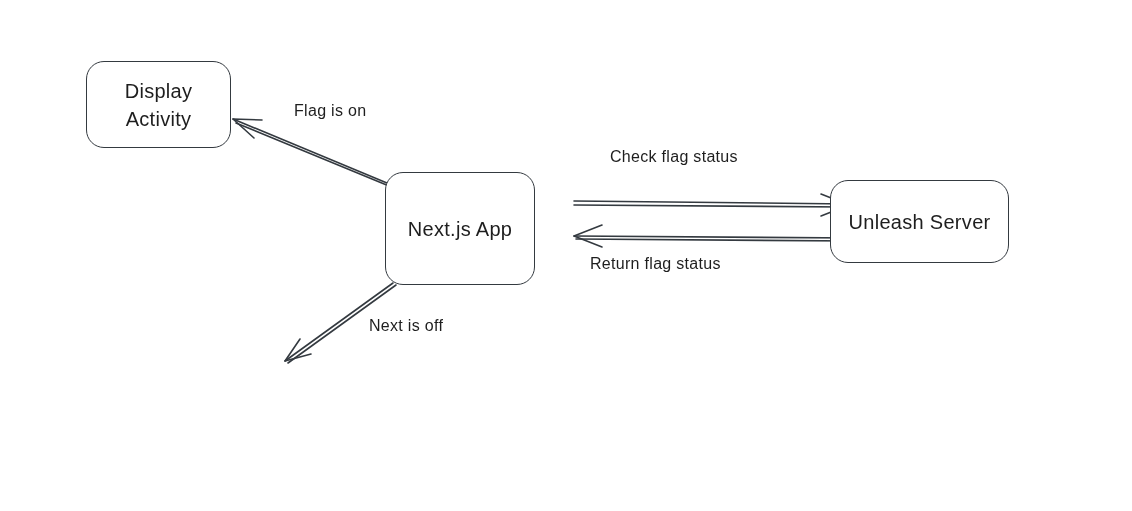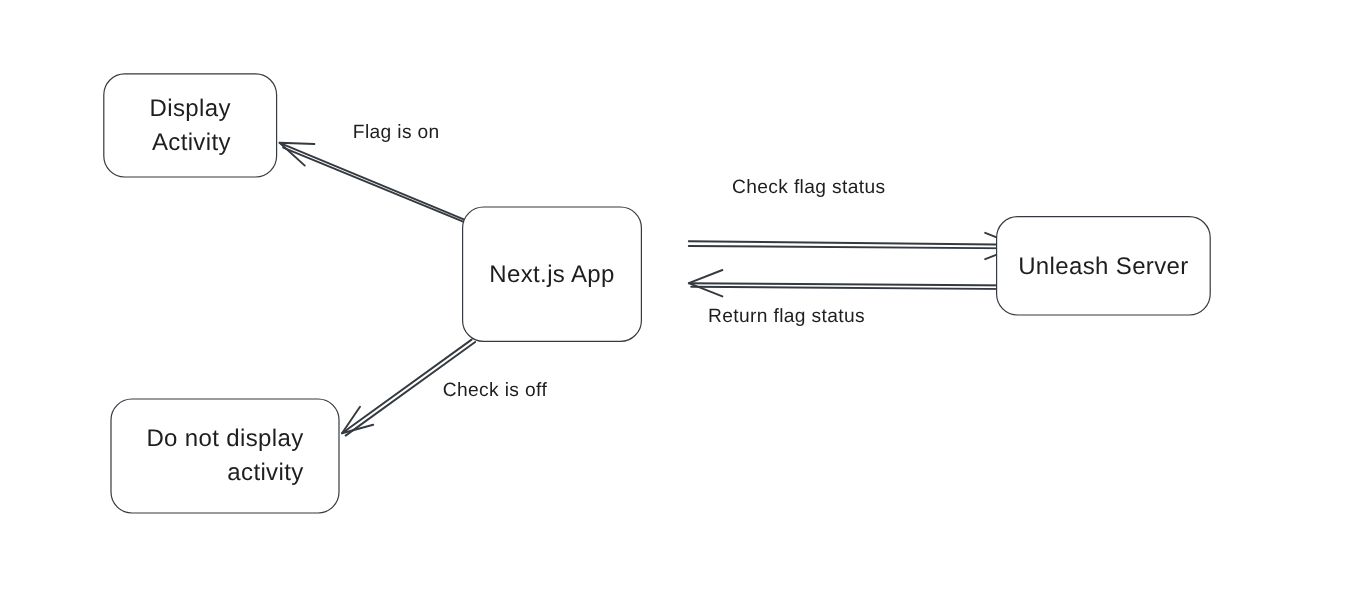--- a/index.html
+++ b/index.html
@@ -26,21 +26,21 @@
     stroke-linejoin: round;
   }
   .node {
     position: absolute;
     background: #ffffff;
     border: 1.7px solid #343a40;
     border-radius: 18px;
     display: flex;
     align-items: center;
     justify-content: center;
-    text-align: right;
+    text-align: center;
   }
   .node .node-label {
     white-space: pre-line;
     font-size: 20px;
     line-height: 1.4;
     letter-spacing: 0.3px;
     color: #1e1e1e;
   }
   .edge-label {
     position: absolute;
@@ -96,23 +96,19 @@
   </div>
 
   <div class="node" id="node-nextjs-app">
     <span class="node-label">Next.js App</span>
   </div>
 
   <div class="node" id="node-unleash-server">
     <span class="node-label">Unleash Server</span>
   </div>
 
-  <div class="node" id="node-do-not-display">
-    <span class="node-label">Do not display
-activity</span>
-  </div>
 
   <div class="edge-label" id="label-flag-on">Flag is on</div>
   <div class="edge-label" id="label-check-flag-status">Check flag status</div>
   <div class="edge-label" id="label-return-flag-status">Return flag status</div>
-  <div class="edge-label" id="label-flag-off">Check is off</div>
+  <div class="edge-label" id="label-flag-off">Next is off</div>
 
 </div>
 
 </body></html>

